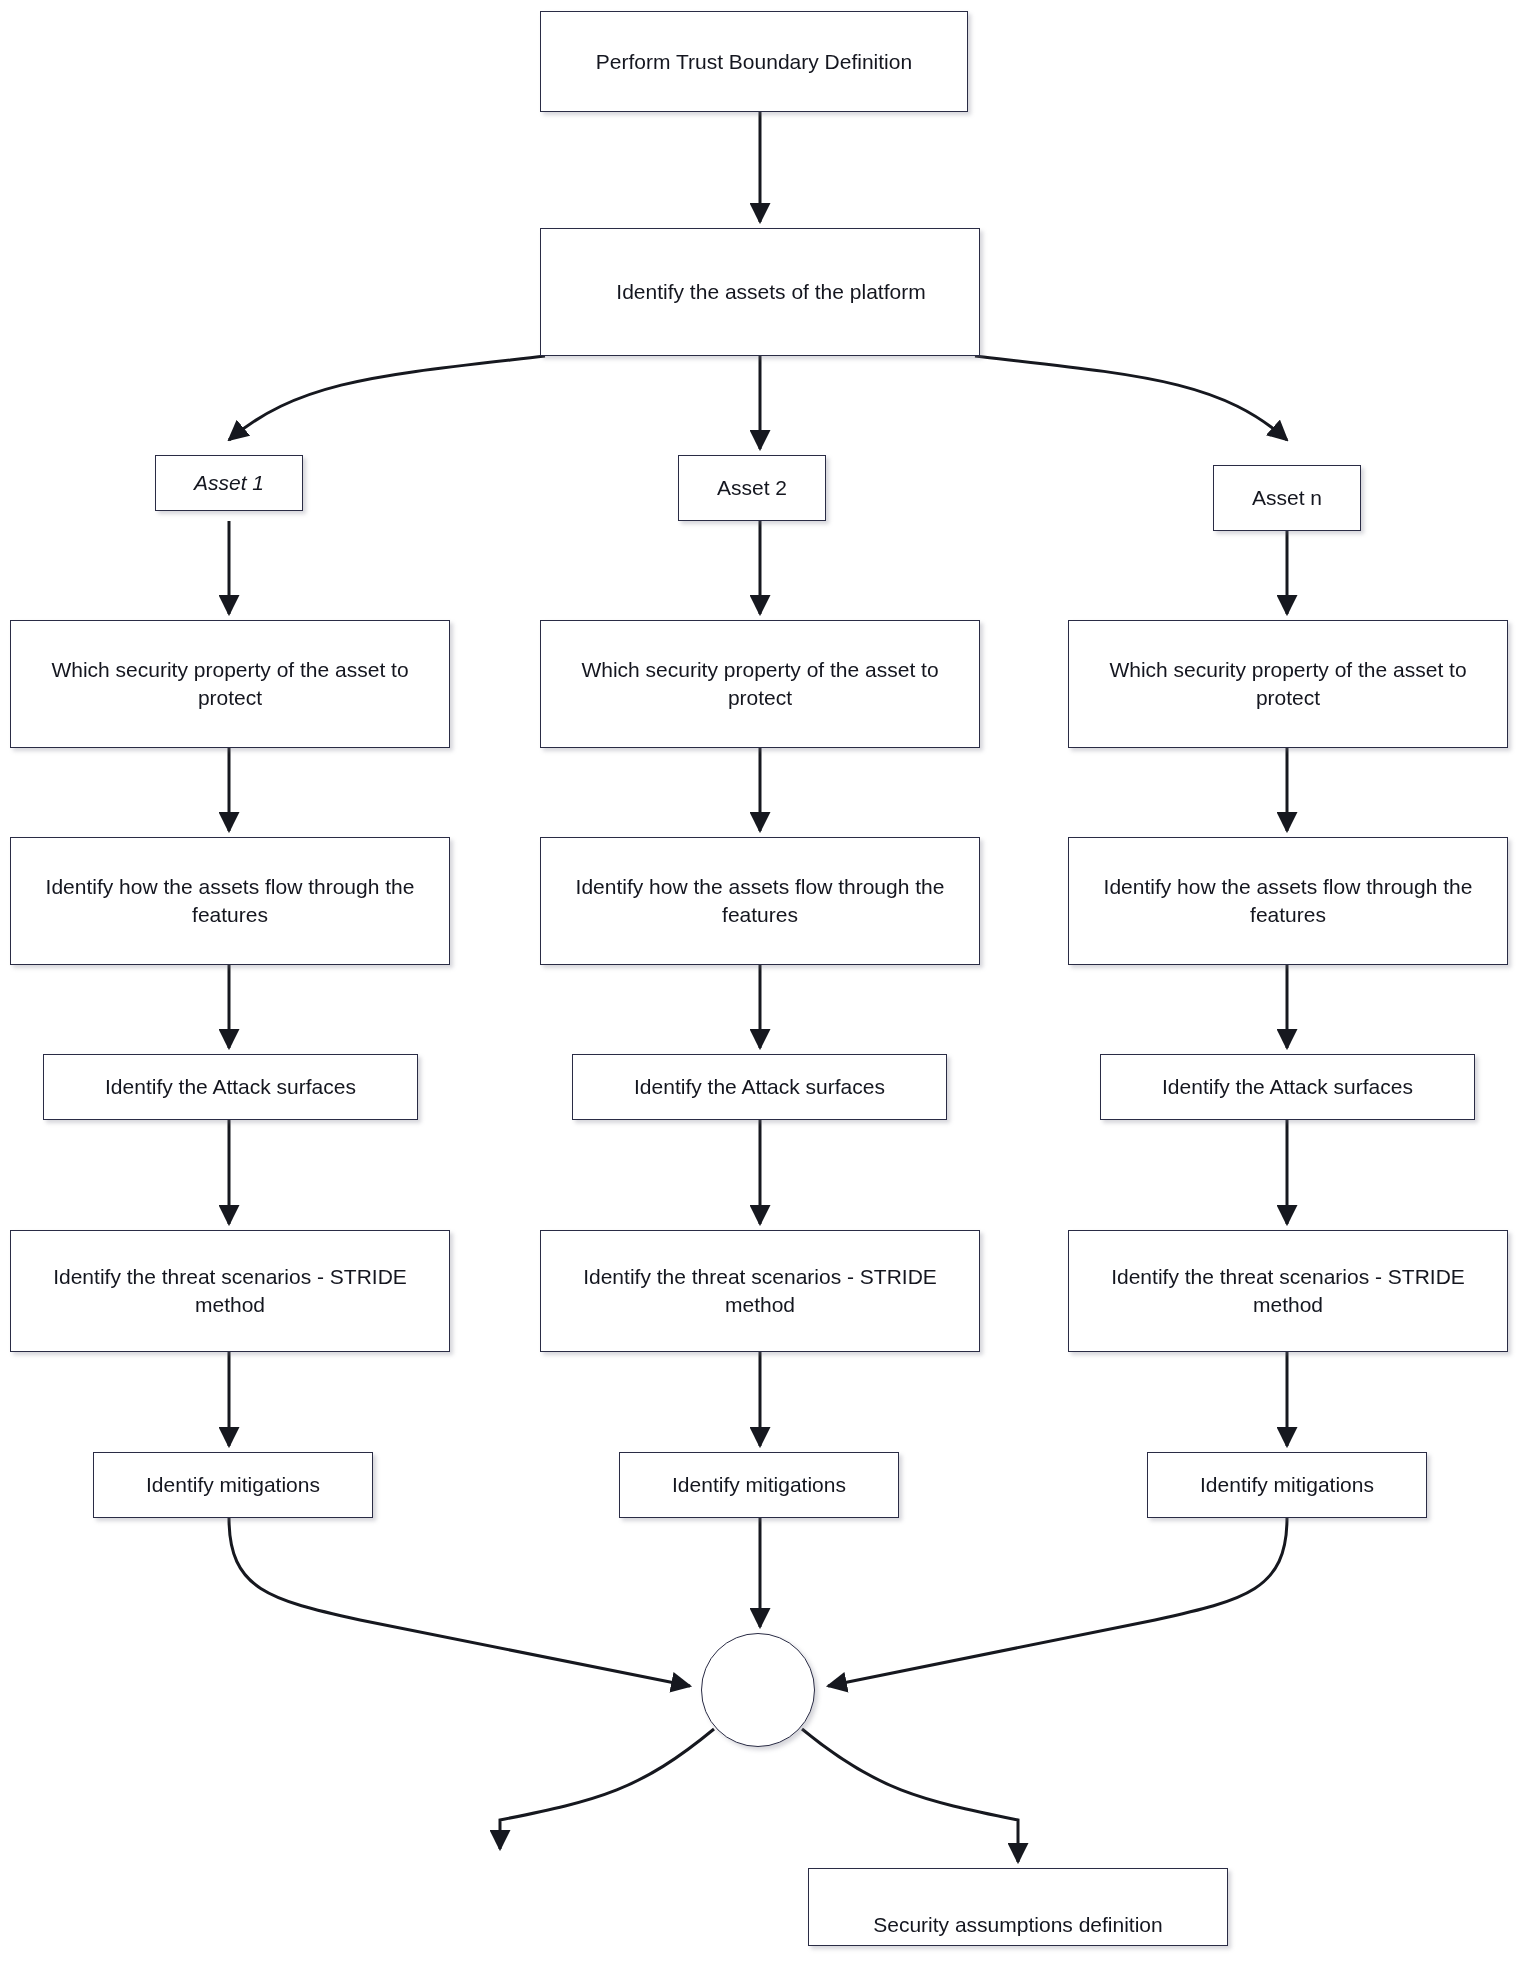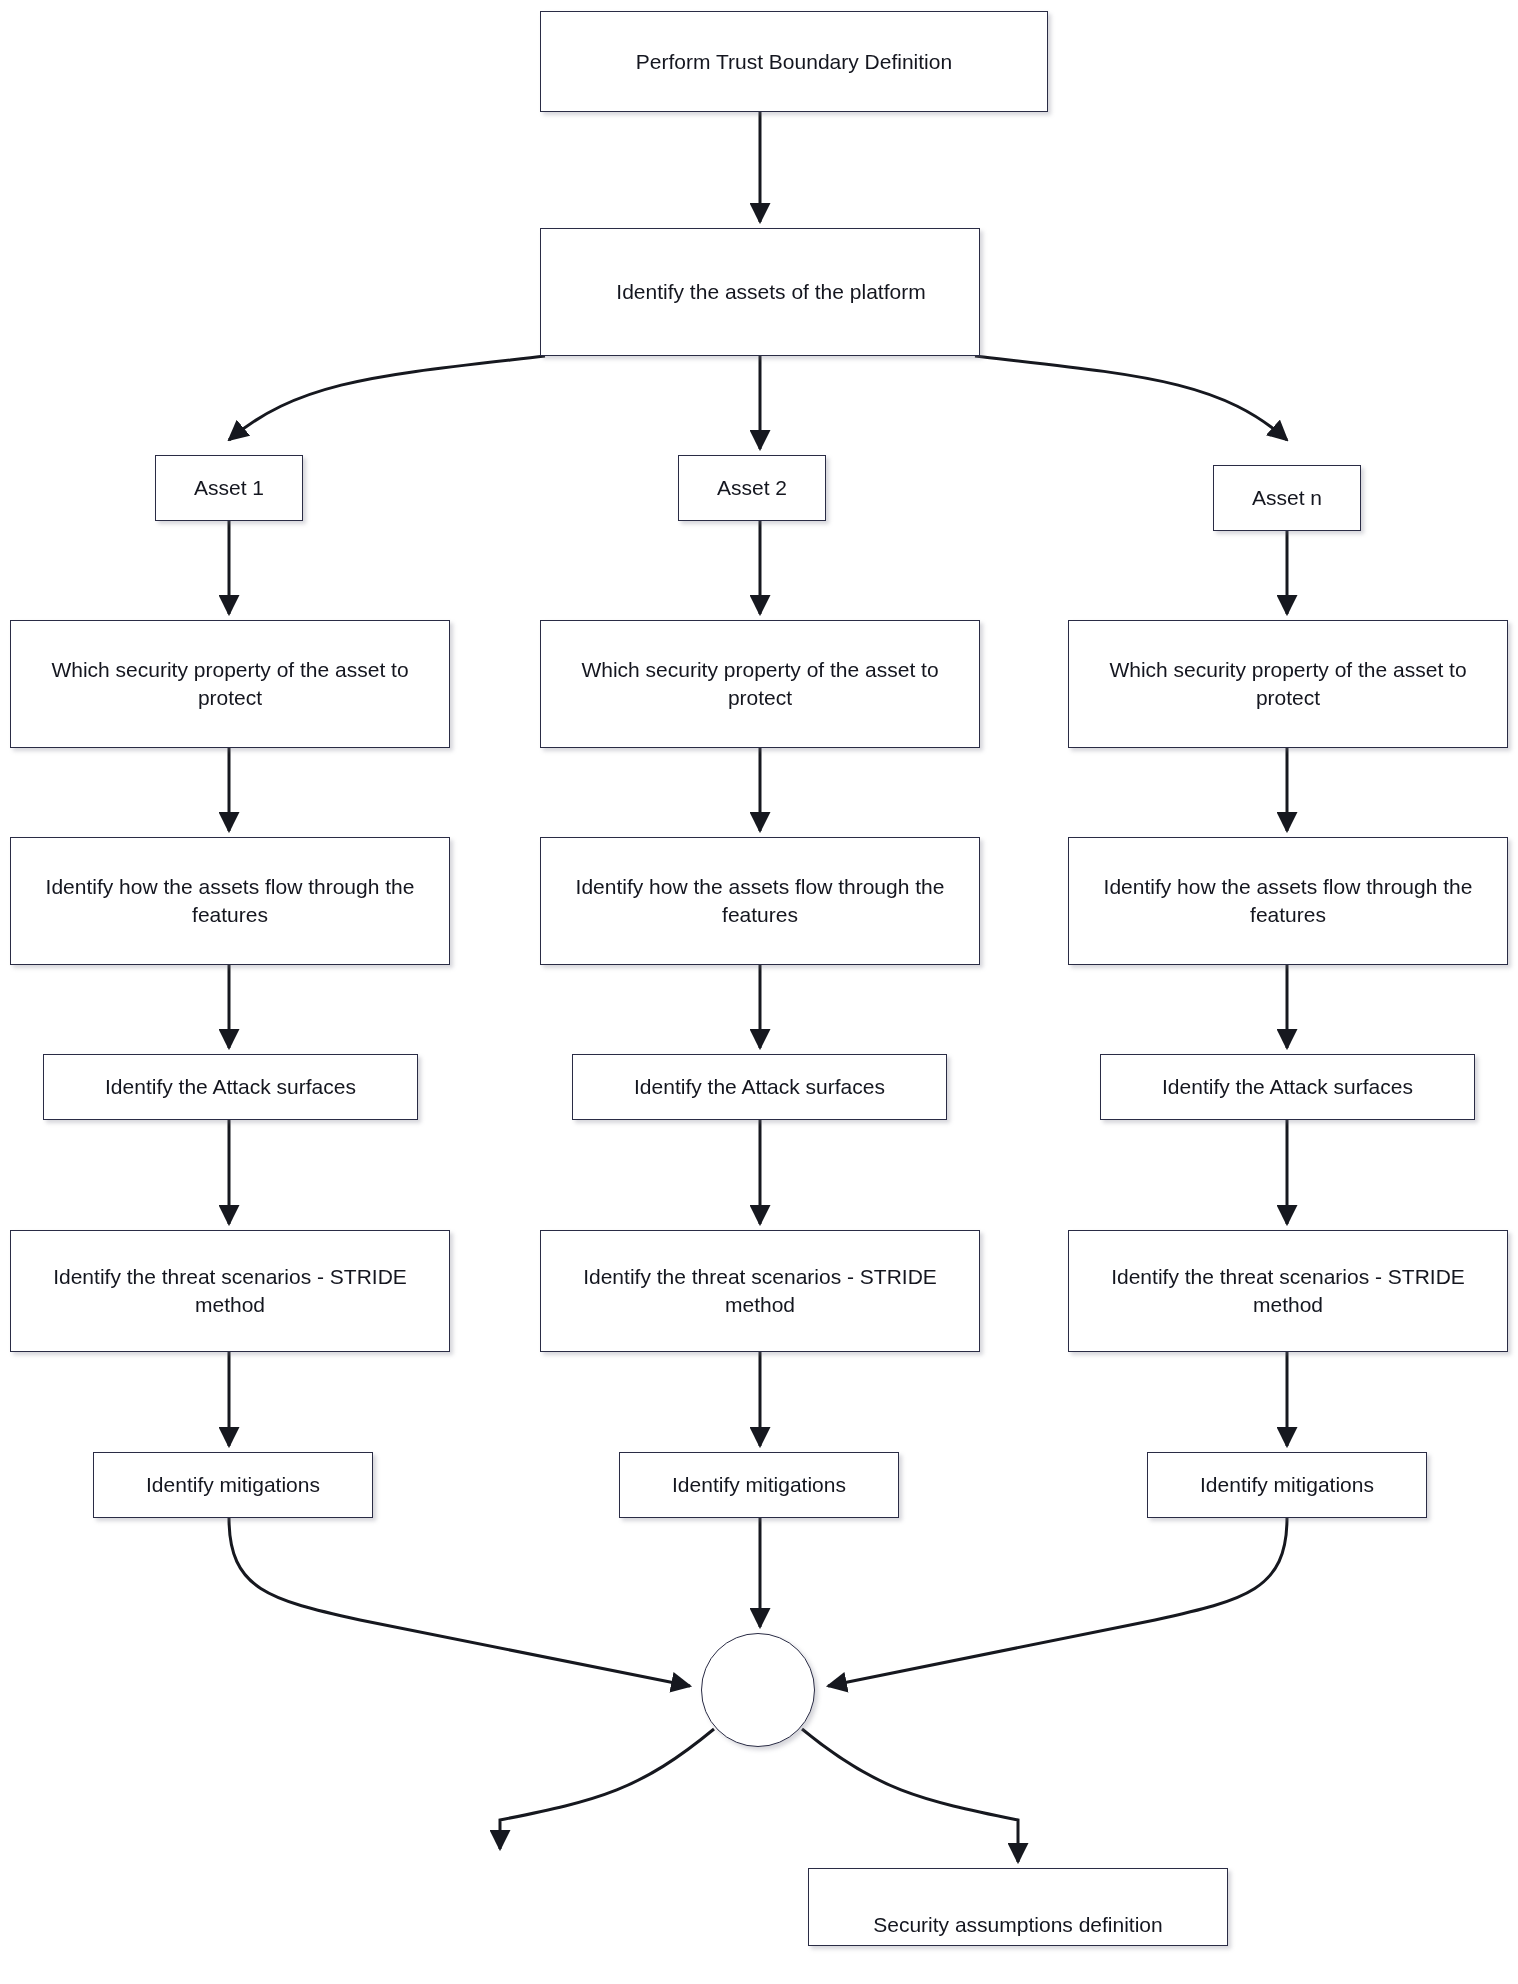--- a/index.html
+++ b/index.html
@@ -88,29 +88,29 @@
 
       <path d="M 229 1518 C 229 1590, 270 1600, 360 1620 L 690 1686"></path>
       <path d="M 760 1518 L 760 1627"></path>
       <path d="M 1287 1518 C 1287 1590, 1245 1600, 1155 1620 L 828 1686"></path>
 
       <path d="M 714 1729 C 640 1790, 600 1800, 500 1820 L 500 1849"></path>
       <path d="M 802 1729 C 876 1790, 920 1800, 1018 1820 L 1018 1862"></path>
     </g>
   </svg>
 
-  <div class="node" style="left:540px; top:11px; width:508px; height:101px;">
+  <div class="node" style="left:540px; top:11px; width:428px; height:101px;">
     <span>Perform Trust Boundary Definition</span>
   </div>
 
   <div class="node" style="left:540px; top:228px; width:440px; height:128px;padding-left:32px;">
     <span>Identify the assets of the platform</span>
   </div>
 
-  <div class="node" style="left:155px; top:455px; width:148px; height:66px;">
+  <div class="node" style="left:155px; top:455px; width:148px; height:56px;font-style:italic;">
     <span>Asset 1</span>
   </div>
   <div class="node" style="left:678px; top:455px; width:148px; height:66px;">
     <span>Asset 2</span>
   </div>
   <div class="node" style="left:1213px; top:465px; width:148px; height:66px;">
     <span>Asset n</span>
   </div>
 
   <div class="node" style="left:10px; top:620px; width:440px; height:128px;">

